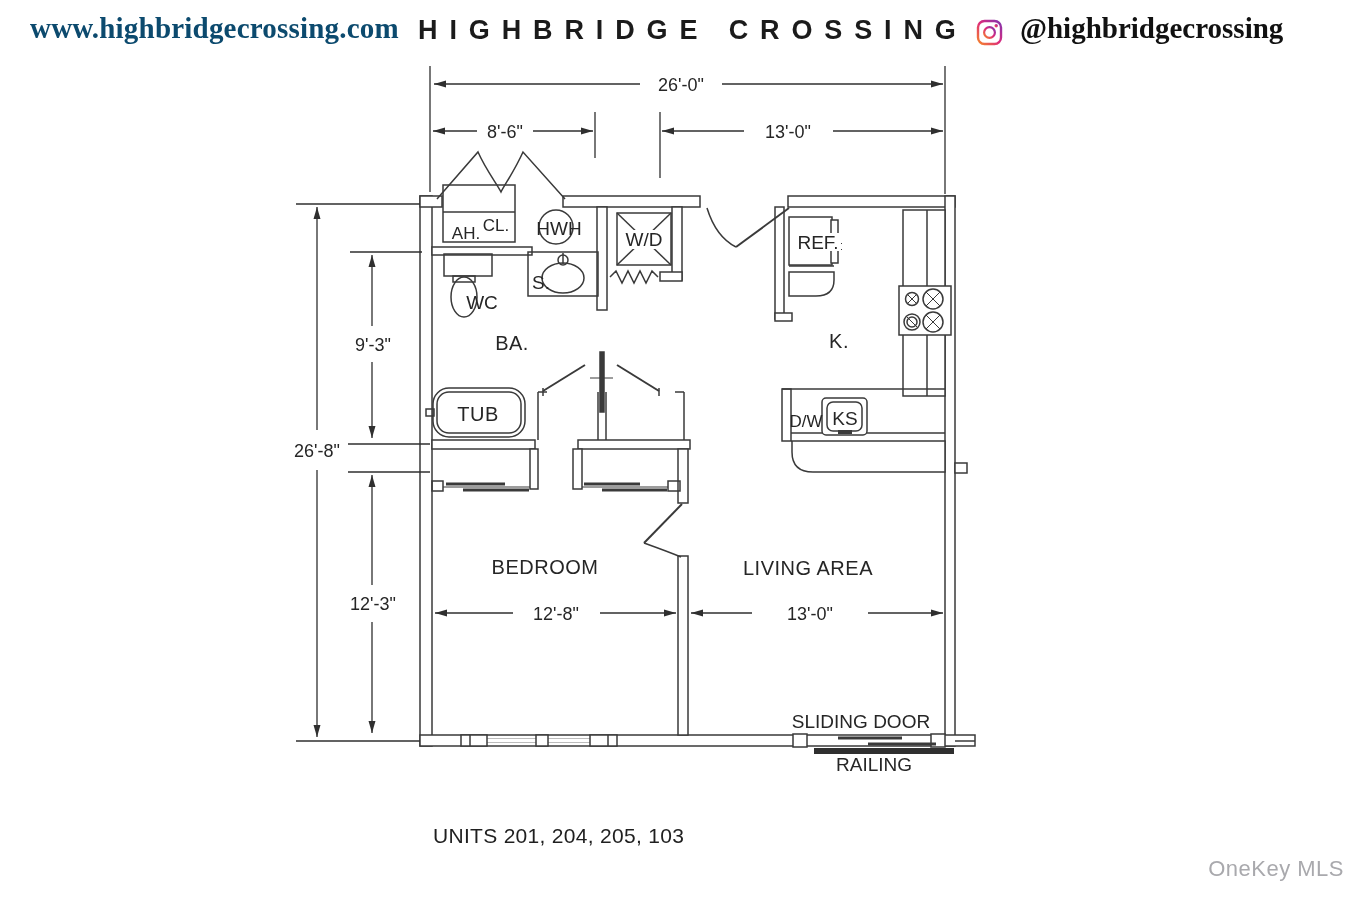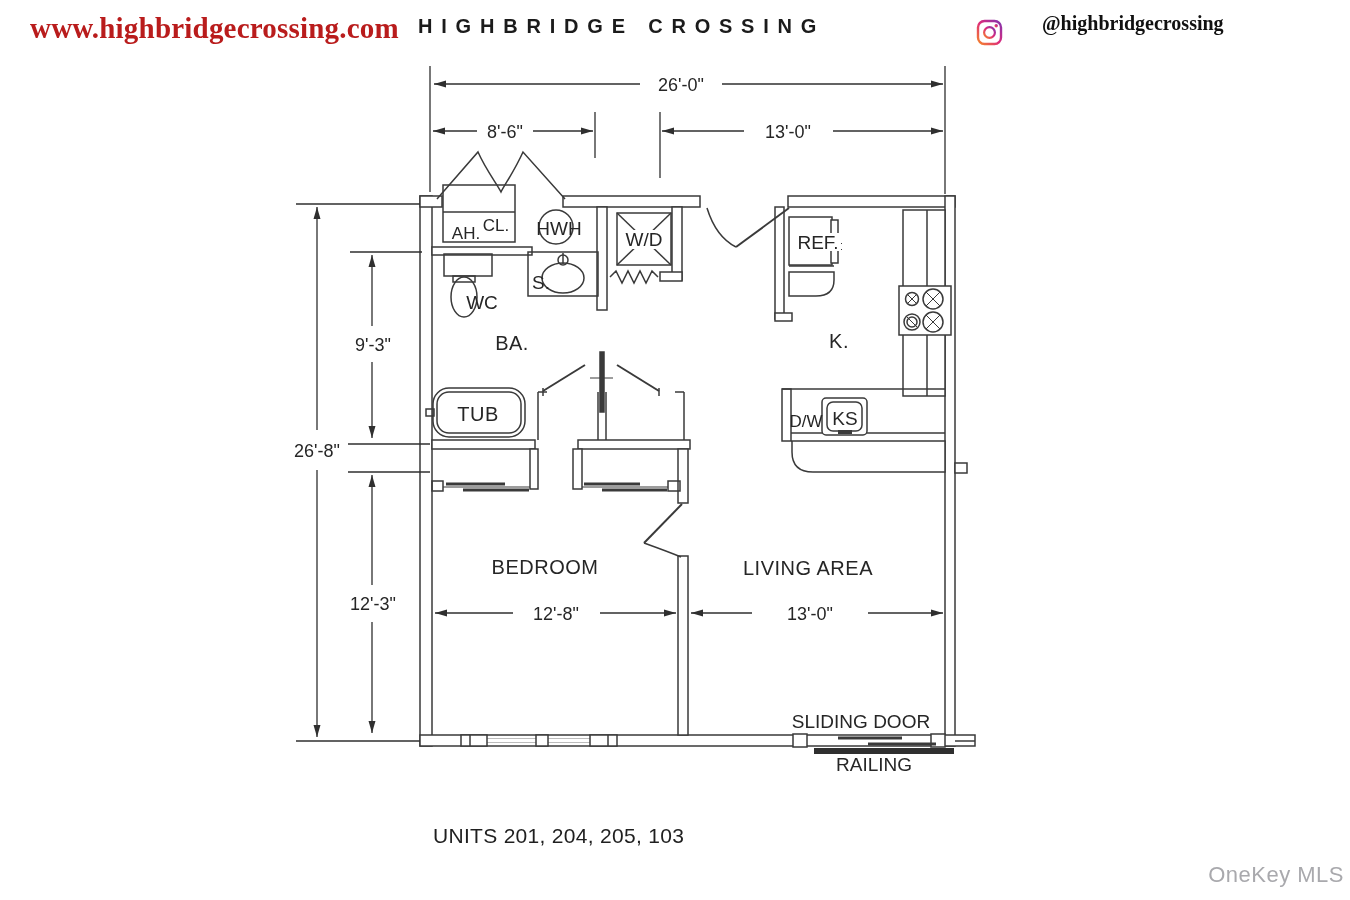--- a/index.html
+++ b/index.html
@@ -3,40 +3,40 @@
 <meta charset="utf-8">
 <style>
   html,body{margin:0;padding:0;}
   body{
     width:1350px;height:900px;position:relative;background:#ffffff;
     font-family:"Liberation Sans",sans-serif;overflow:hidden;
   }
   .hdr-web{
     position:absolute;left:30px;top:12px;
     font-family:"Liberation Serif","DejaVu Serif",serif;
-    font-size:29px;font-weight:600;color:#b91c1c;letter-spacing:.2px;
+    font-size:29px;font-weight:600;color:#0c4a6e;letter-spacing:.2px;
   }
   .hdr-brand{
     position:absolute;left:418px;top:15px;
-    font-size:20px;font-weight:600;color:#1b1b1b;letter-spacing:.44em;
+    font-size:27px;font-weight:600;color:#1b1b1b;letter-spacing:.44em;
     white-space:nowrap;
   }
   .hdr-handle{
-    position:absolute;left:1042px;top:12px;
+    position:absolute;left:1020px;top:12px;
     font-family:"Liberation Serif","DejaVu Serif",serif;
-    font-size:20px;font-weight:600;color:#111;
+    font-size:29px;font-weight:600;color:#111;
   }
   .ig-icon{position:absolute;left:976px;top:19px;width:27px;height:27px;}
   .plan-svg{position:absolute;left:0;top:0;}
   .units-text{
     position:absolute;left:433px;top:822px;
     font-size:21px;color:#1f1f1f;line-height:28px;letter-spacing:.3px;
   }
   .watermark{
-    position:absolute;right:6px;bottom:12px;
+    position:absolute;right:6px;bottom:18px;
     font-size:22px;color:#a9a9ad;letter-spacing:.5px;
   }
   svg text{font-family:"Liberation Sans",sans-serif;fill:#262626;}
   .lbl{font-size:19px;}
   .lbl-sm{font-size:17px;}
   .lbl-lg{font-size:20px;letter-spacing:.5px;}
   .dim{font-size:18px;}
 </style>
 </head>
 <body>

